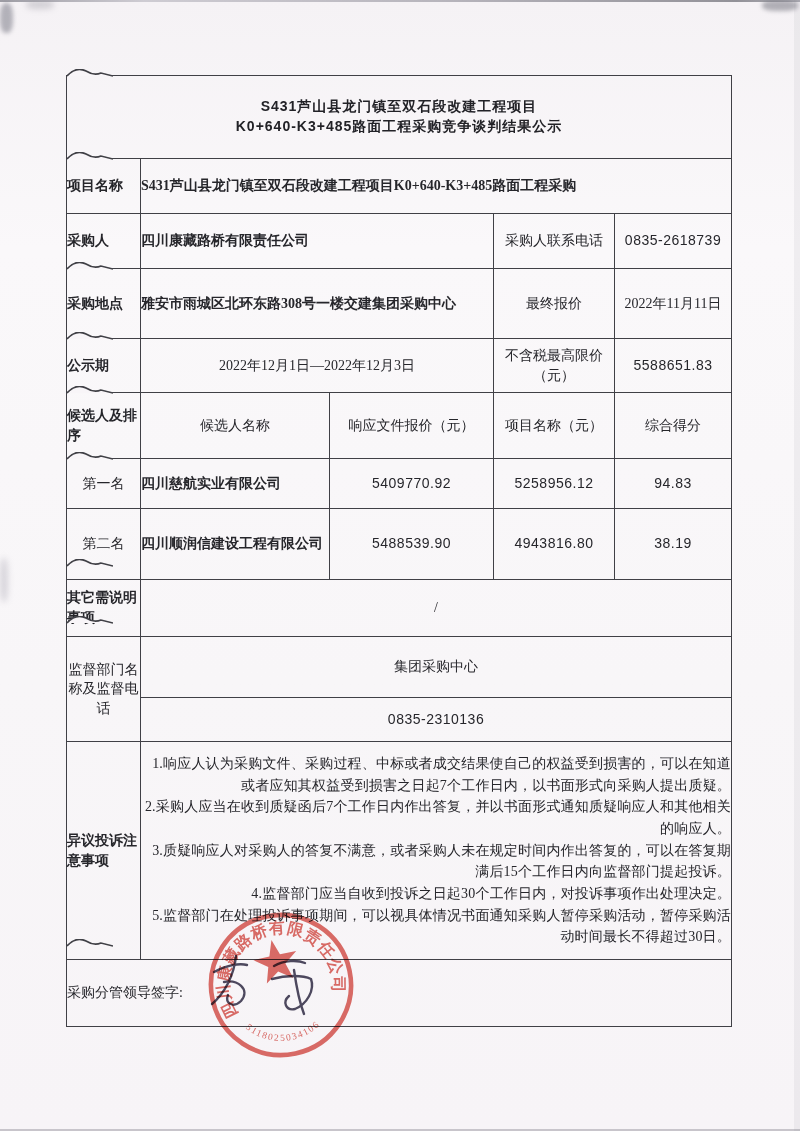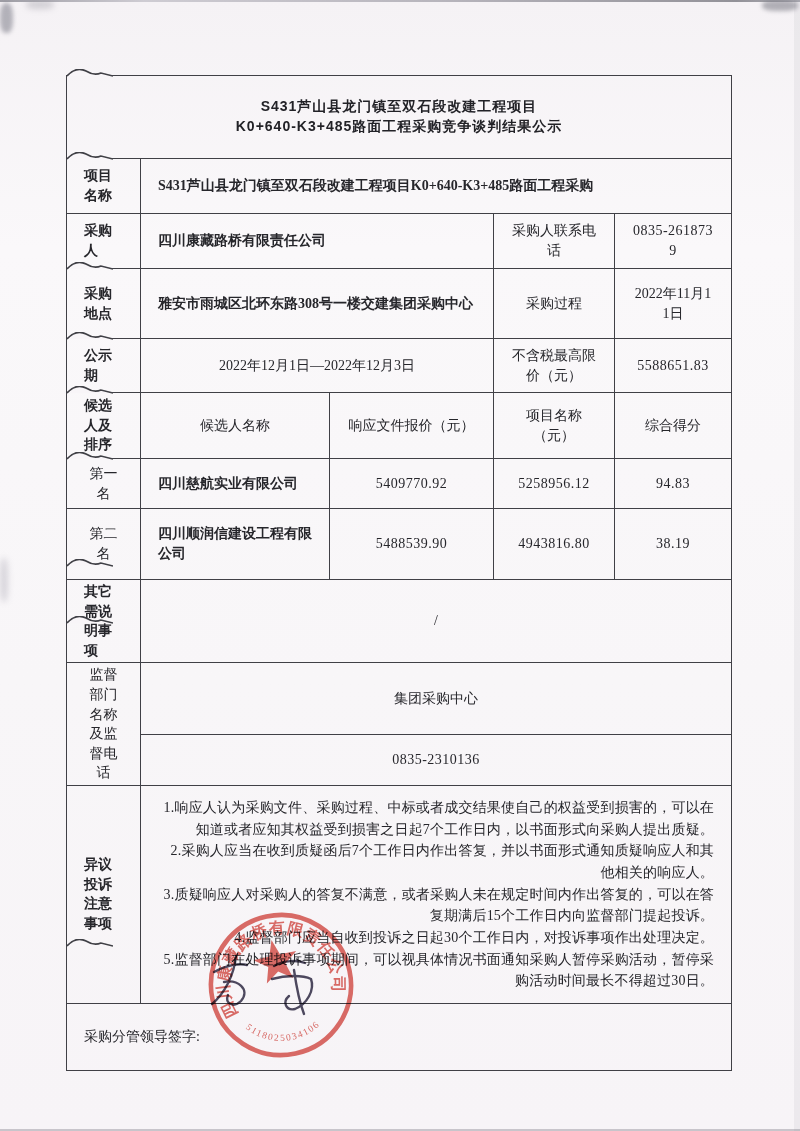--- a/index.html
+++ b/index.html
@@ -14,27 +14,27 @@
     background:linear-gradient(90deg,#6f6f79,#b9b7c0 18%,#96949e 55%,#5d5d66 92%,#8a8a93);opacity:.65;}
   .edge-bottom{position:absolute;left:0;bottom:0;width:800px;height:2px;background:#8d8b95;opacity:.45;}
   .smudge{position:absolute;border-radius:40%;}
   .sm-tl1{left:0;top:3px;width:13px;height:30px;background:#7d7d89;filter:blur(2px);opacity:.55;}
   .sm-tl2{left:26px;top:0;width:28px;height:9px;background:#9a98a2;filter:blur(3px);opacity:.4;}
   .sm-tr{right:2px;top:0;width:36px;height:11px;background:#6d6d78;filter:blur(2px);opacity:.5;}
   .sm-left-mid{left:0;top:558px;width:8px;height:44px;background:#b4b1bc;filter:blur(3px);opacity:.5;}
   .edge-right{position:absolute;right:0;top:0;width:6px;height:100%;background:rgba(118,118,130,.08);}
 
   table.doc{position:absolute;left:66px;top:75px;width:665px;border-collapse:collapse;table-layout:fixed;z-index:1;}
-  table.doc td{border:1.6px solid #404046;padding:2px 17px;font-size:14px;vertical-align:middle;line-height:1.4;
+  table.doc td{border:1.6px solid #404046;padding:2px 0;font-size:14px;vertical-align:middle;line-height:1.4;
     word-break:break-all;}
   .title-cell{text-align:center;font-family:"Liberation Sans",sans-serif;font-weight:bold;
     font-size:18px;letter-spacing:1px;line-height:1.8;color:#222227;}
   .c{text-align:center;}
   .l{text-align:left;font-weight:bold;}
-  .num{font-family:Liberation Serif, serif;letter-spacing:.5px;}
+  .num{font-family:Liberation Sans, sans-serif;letter-spacing:.5px;}
   .clauses{vertical-align:middle;padding:10px 8px 10px 9px;}
   .clause{font-size:14px;line-height:1.55;letter-spacing:.2px;text-align:right;}
   .sig-cell{padding-left:7px;font-size:14.5px;}
 
   
   .wiggle{position:absolute;width:46px;height:12px;z-index:2;pointer-events:none;}
 
   .stamp{position:absolute;left:186px;top:890px;width:190px;height:190px;z-index:3;
     mix-blend-mode:multiply;opacity:.85;pointer-events:none;}
   .sign{position:absolute;left:206px;top:946px;width:132px;height:76px;z-index:4;
@@ -78,21 +78,21 @@
     <tr style="height:55px">
       <td class="l">采购人</td>
       <td colspan="2" class="l">四川康藏路桥有限责任公司</td>
       <td class="c">采购人联系电话</td>
       <td class="c num">0835-2618739</td>
     </tr>
 
     <tr style="height:70px">
       <td class="l">采购地点</td>
       <td colspan="2" class="l">雅安市雨城区北环东路308号一楼交建集团采购中心</td>
-      <td class="c">采购过程</td>
+      <td class="c">最终报价</td>
       <td class="c">2022年11月11日</td>
     </tr>
 
     <tr style="height:54px">
       <td class="l">公示期</td>
       <td colspan="2" class="c">2022年12月1日—2022年12月3日</td>
       <td class="c">不含税最高限价（元）</td>
       <td class="c num">5588651.83</td>
     </tr>
 

